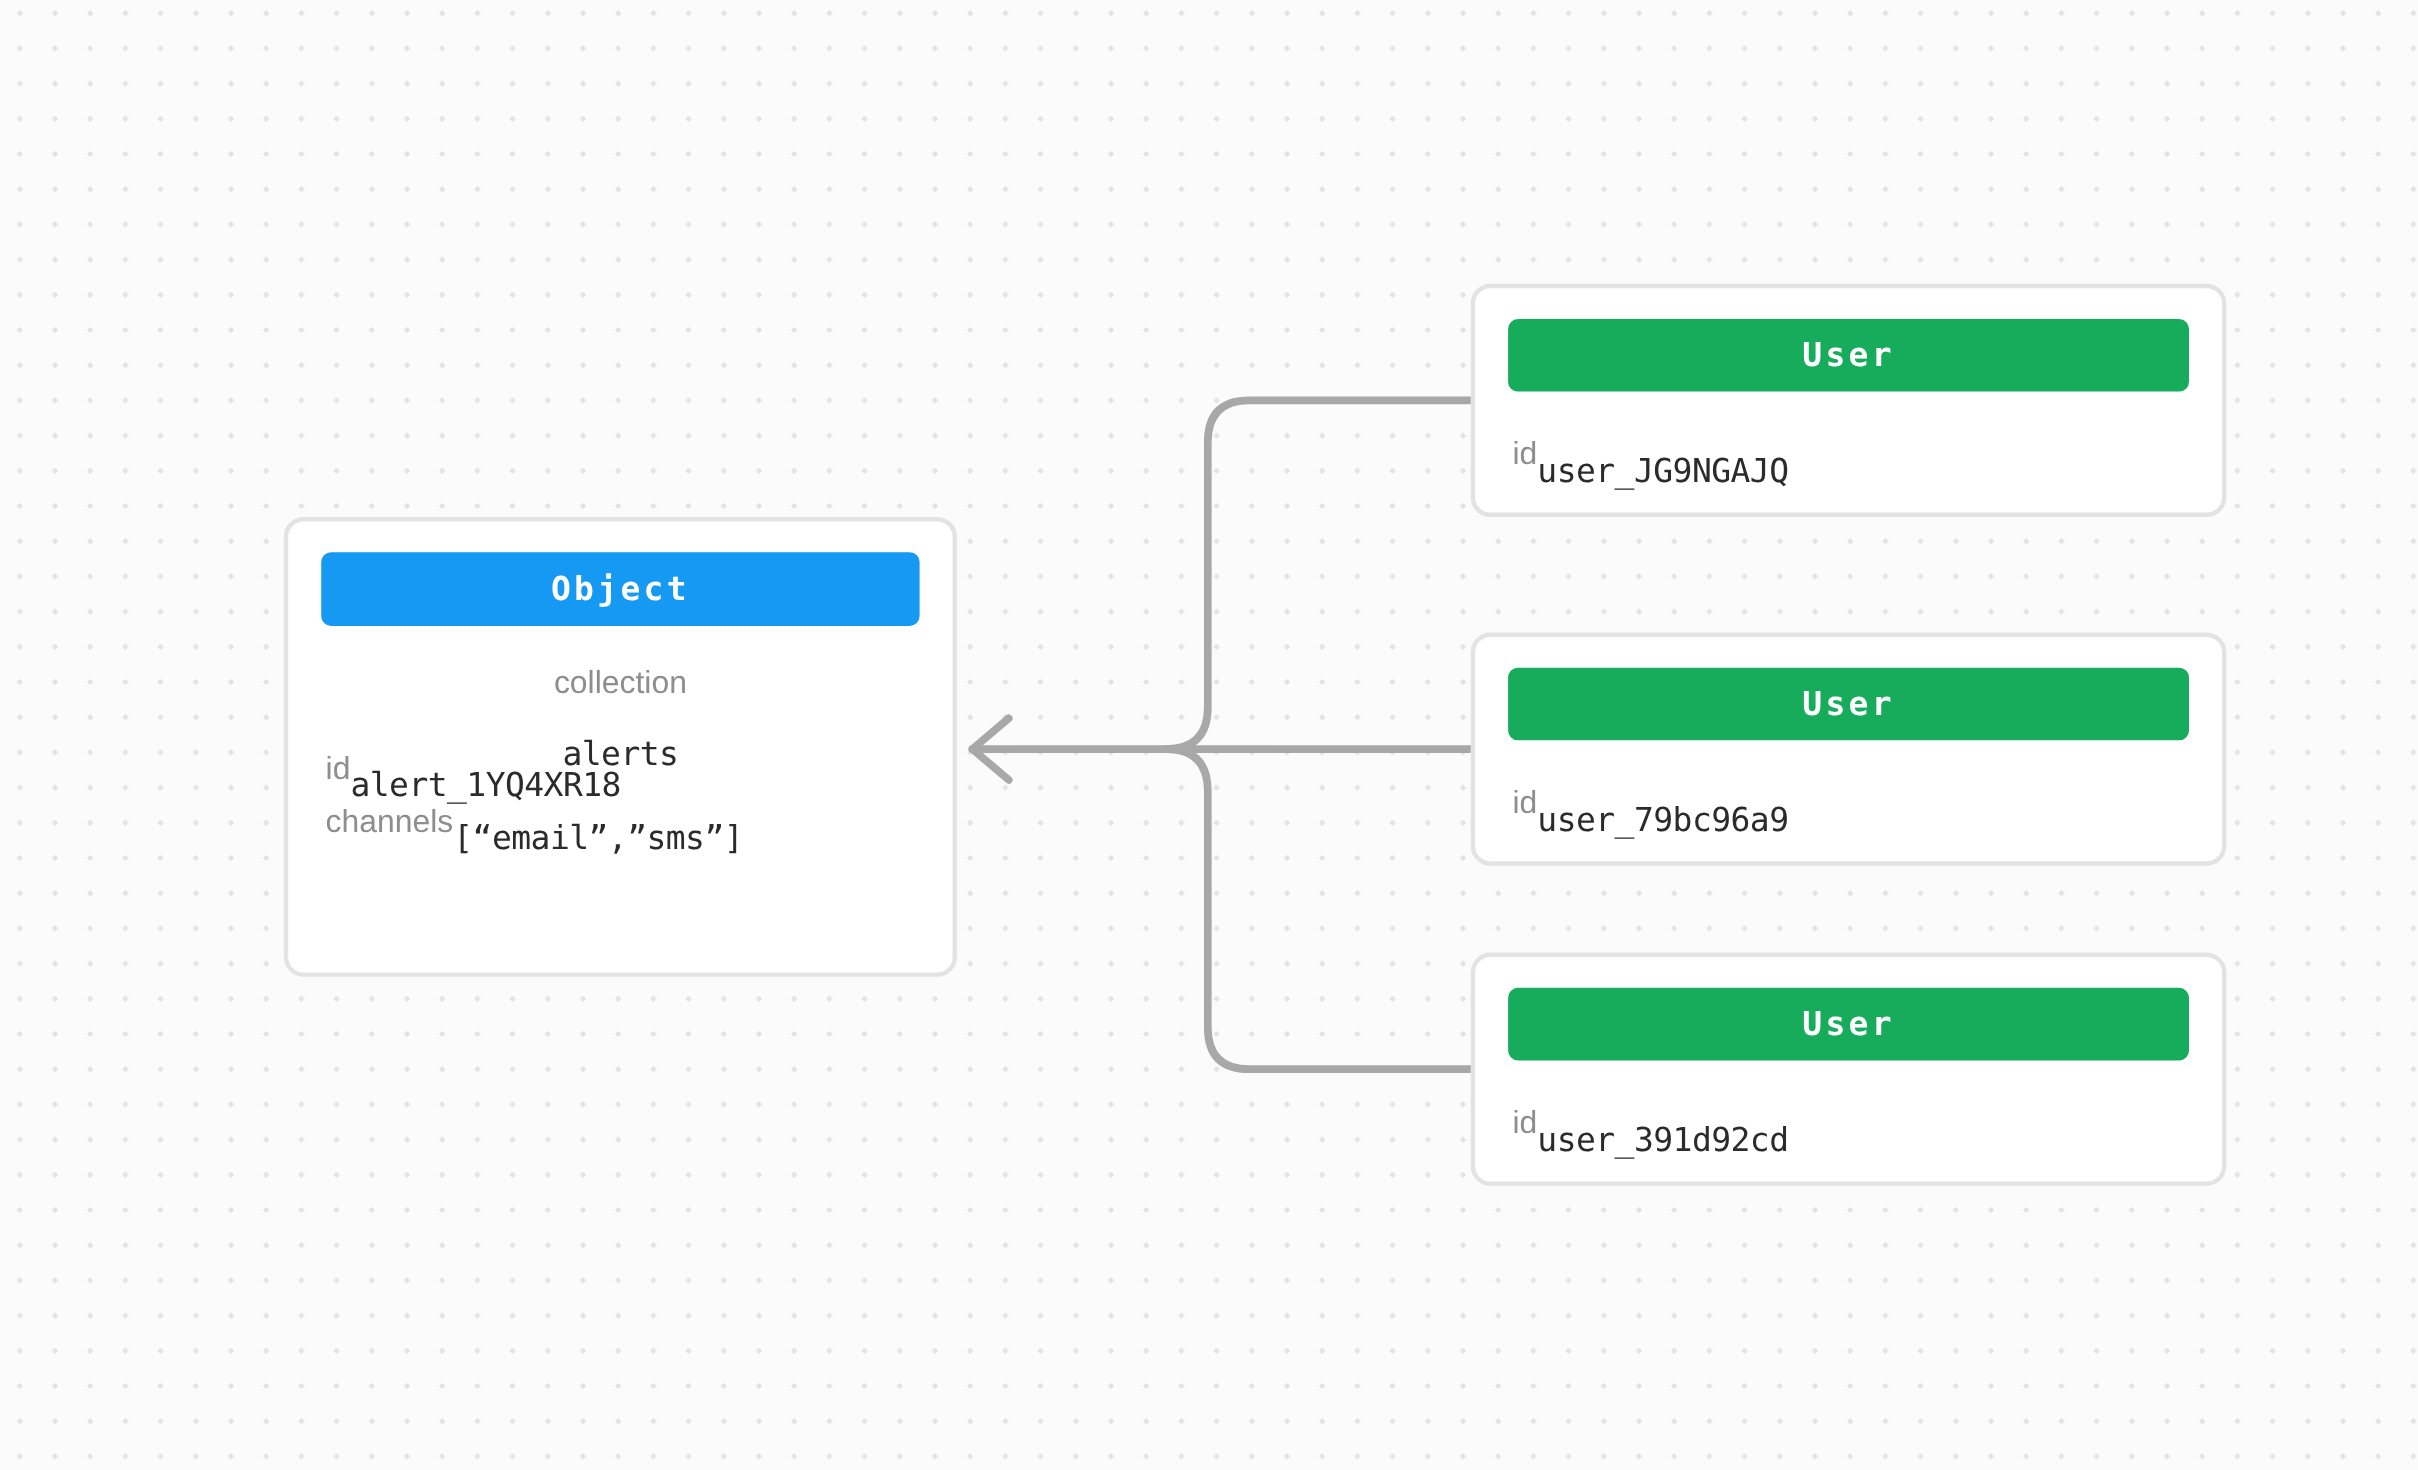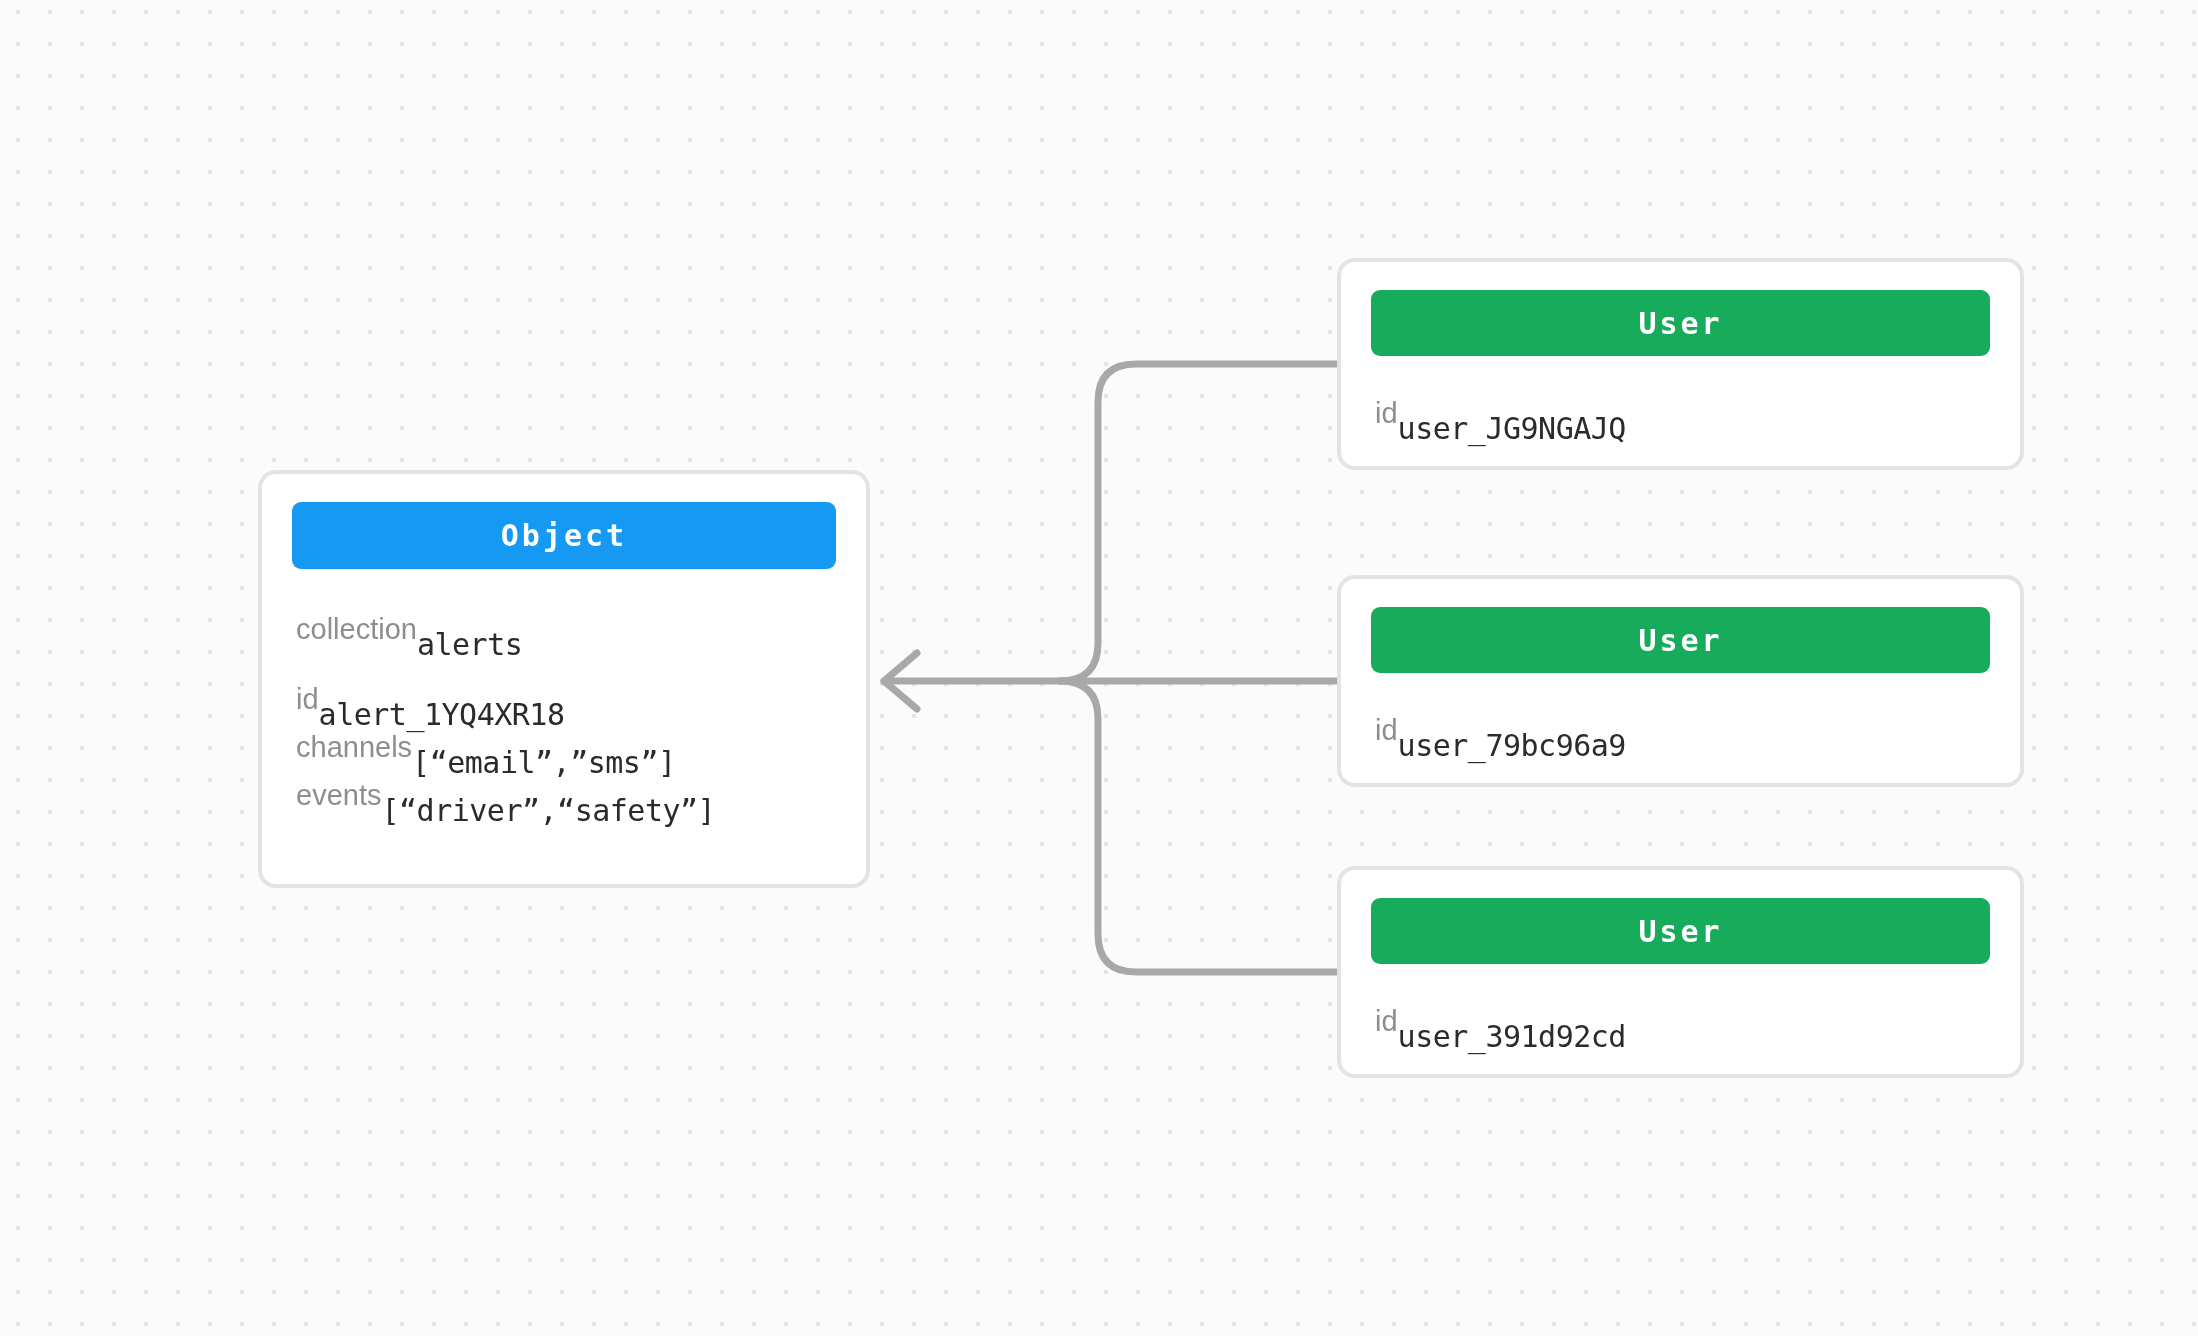--- a/index.html
+++ b/index.html
@@ -58,21 +58,21 @@
   }
   .row .value{
     font-family:"DejaVu Sans Mono", monospace;
     font-size:30px;
     color:var(--value);
     letter-spacing:-0.5px;
     margin-top:30px;
   }
   #object-card{left:258px;top:470px;width:612px;height:418px;}
   #object-card .rows{margin-top:36px;}
-  #object-card .row.primary{margin-bottom:22px;}
+  #object-card .row.primary{margin-bottom:22px;flex-direction:column;}
   .user-card{left:1337px;width:687px;height:212px;}
   #user-card-0{top:258px;}
   #user-card-1{top:575px;}
   #user-card-2{top:866px;}
   .user-card .card-header{height:66px;}
   .user-card .row{margin-top:32px;height:50px;}
   #edges{position:absolute;left:0;top:0;width:2198px;height:1336px;pointer-events:none;}
   #edges path{
     fill:none;
     stroke:var(--connector);
@@ -101,24 +101,20 @@
       <span class="value">alerts</span>
     </div>
     <div class="row">
       <span class="label">id</span>
       <span class="value">alert_1YQ4XR18</span>
     </div>
     <div class="row">
       <span class="label">channels</span>
       <span class="value">[“email”,”sms”]</span>
     </div>
-    <div class="row">
-      <span class="label">events</span>
-      <span class="value">[“driver”,“safety”]</span>
-    </div>
   </div>
 </div>
 
 <div class="card user-card" id="user-card-0">
   <div class="card-header user">
     <span>User</span>
   </div>
   <div class="row">
     <span class="label">id</span>
     <span class="value">user_JG9NGAJQ</span>

